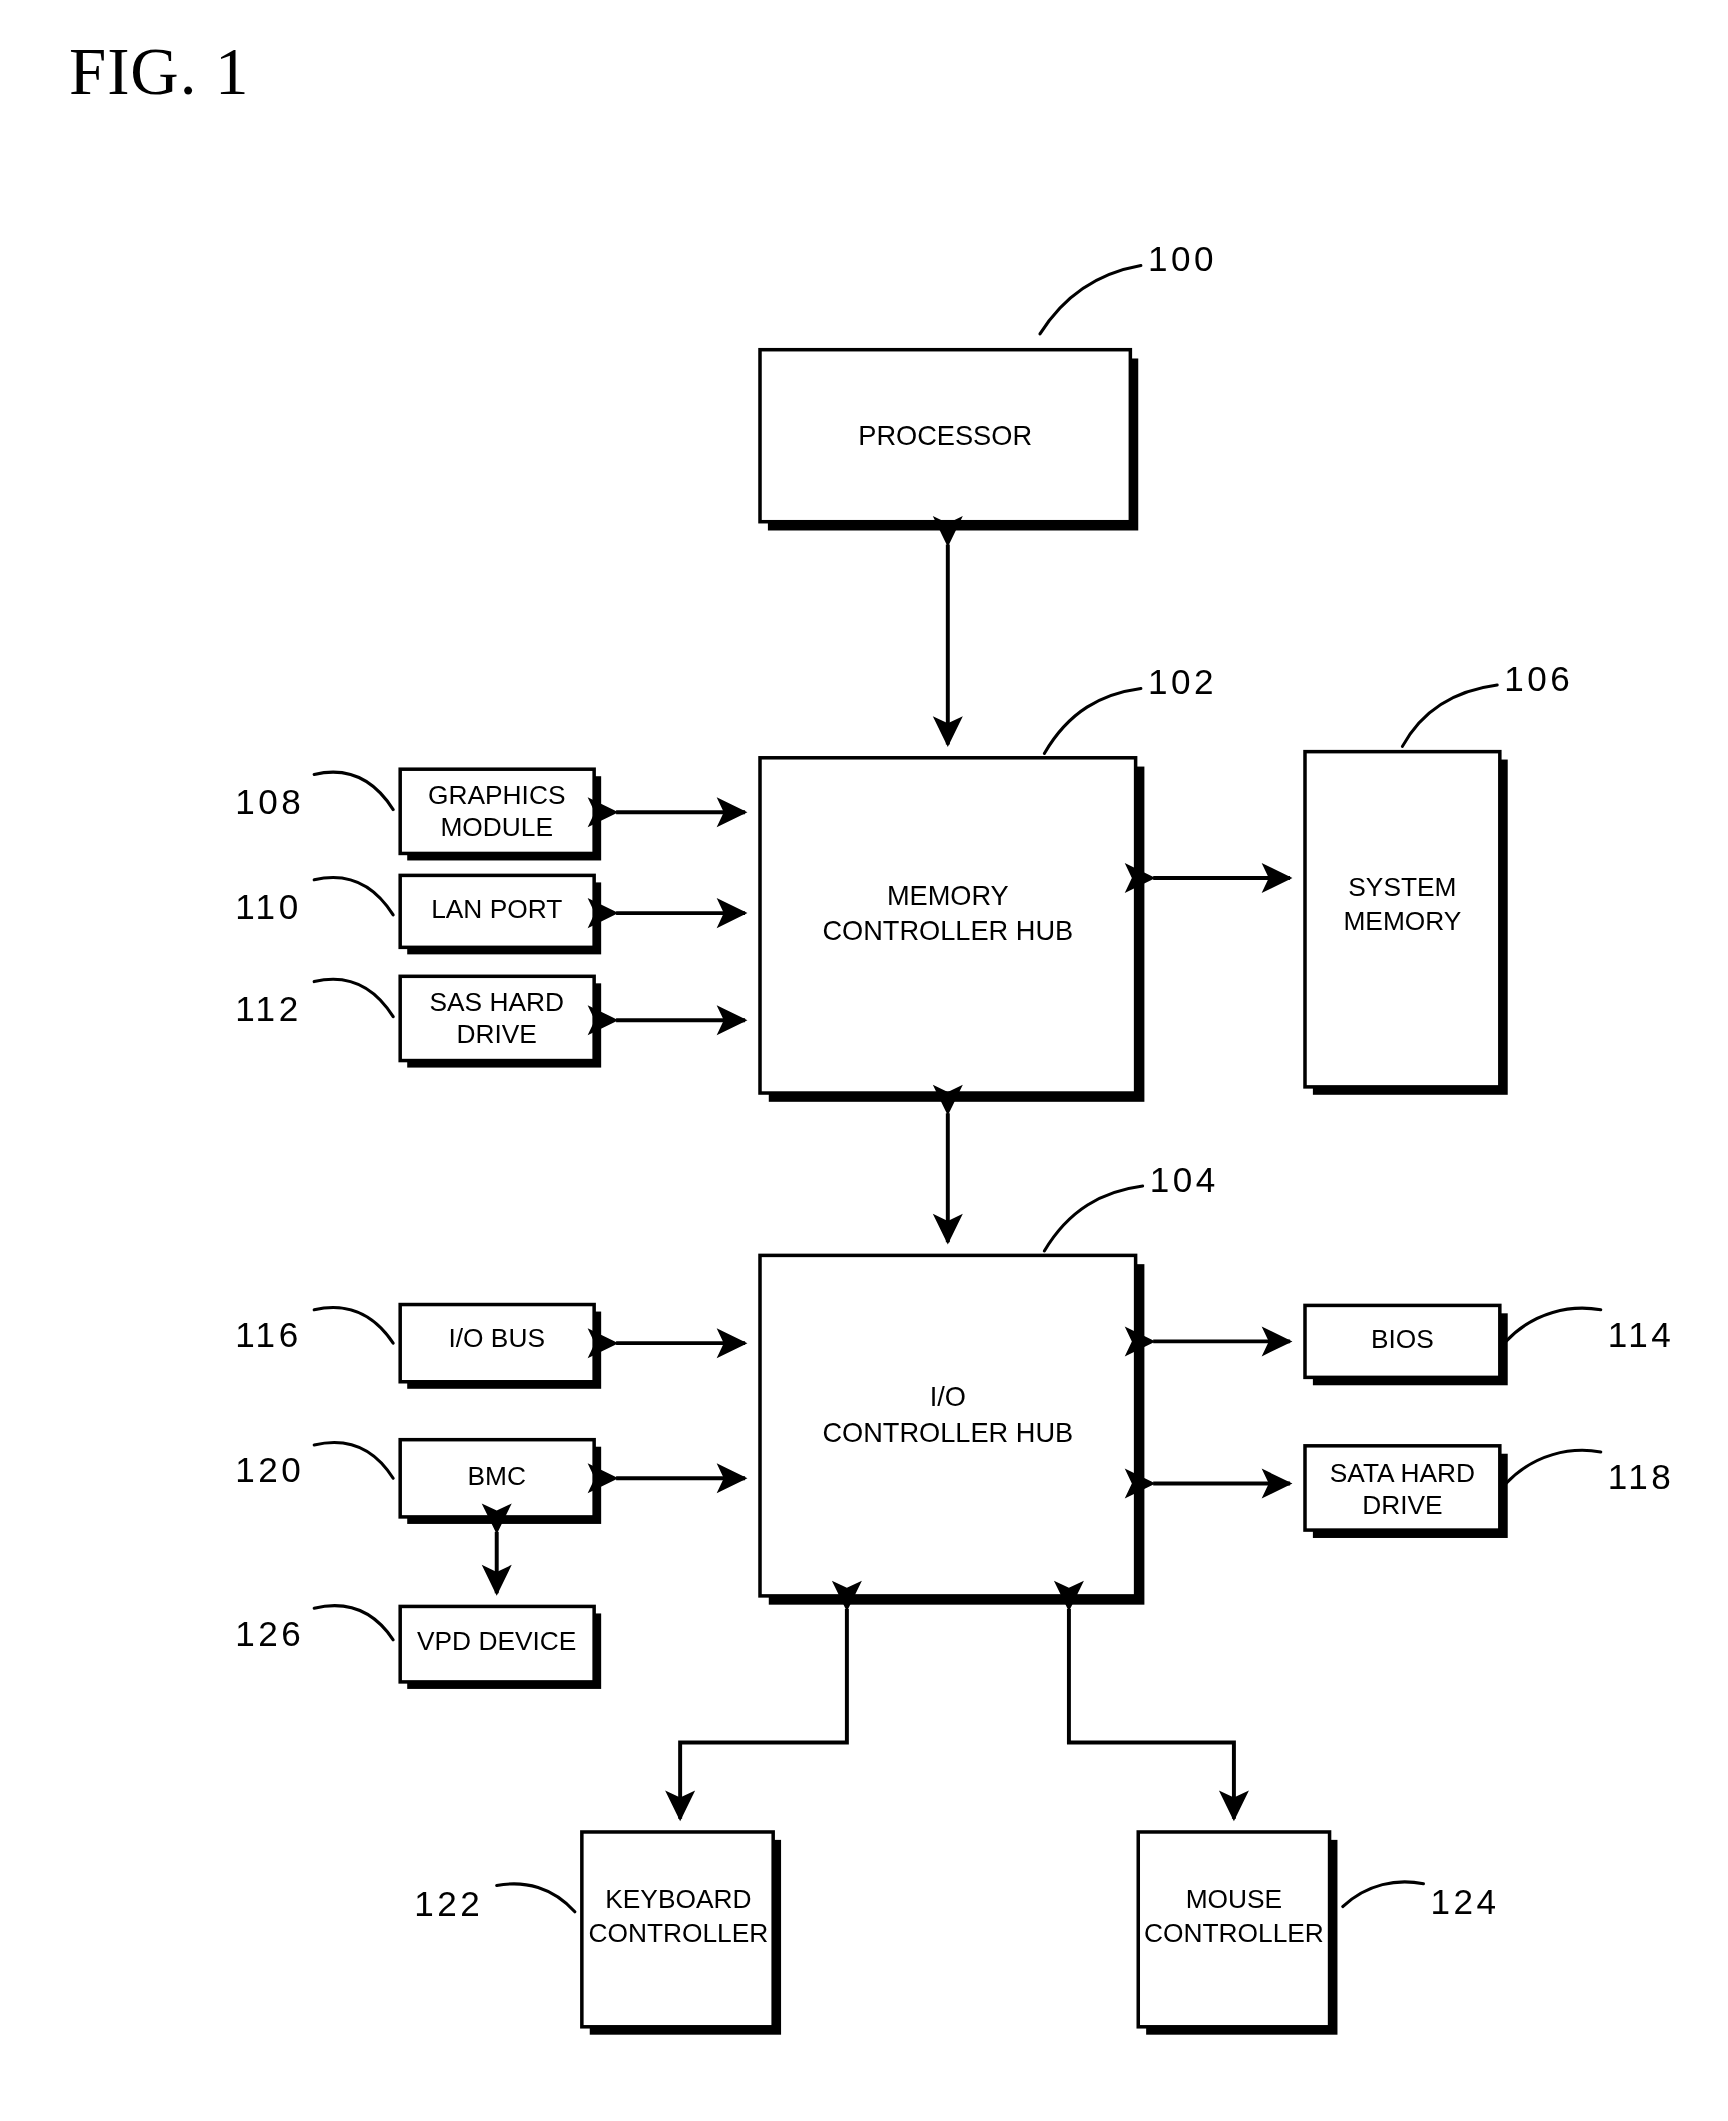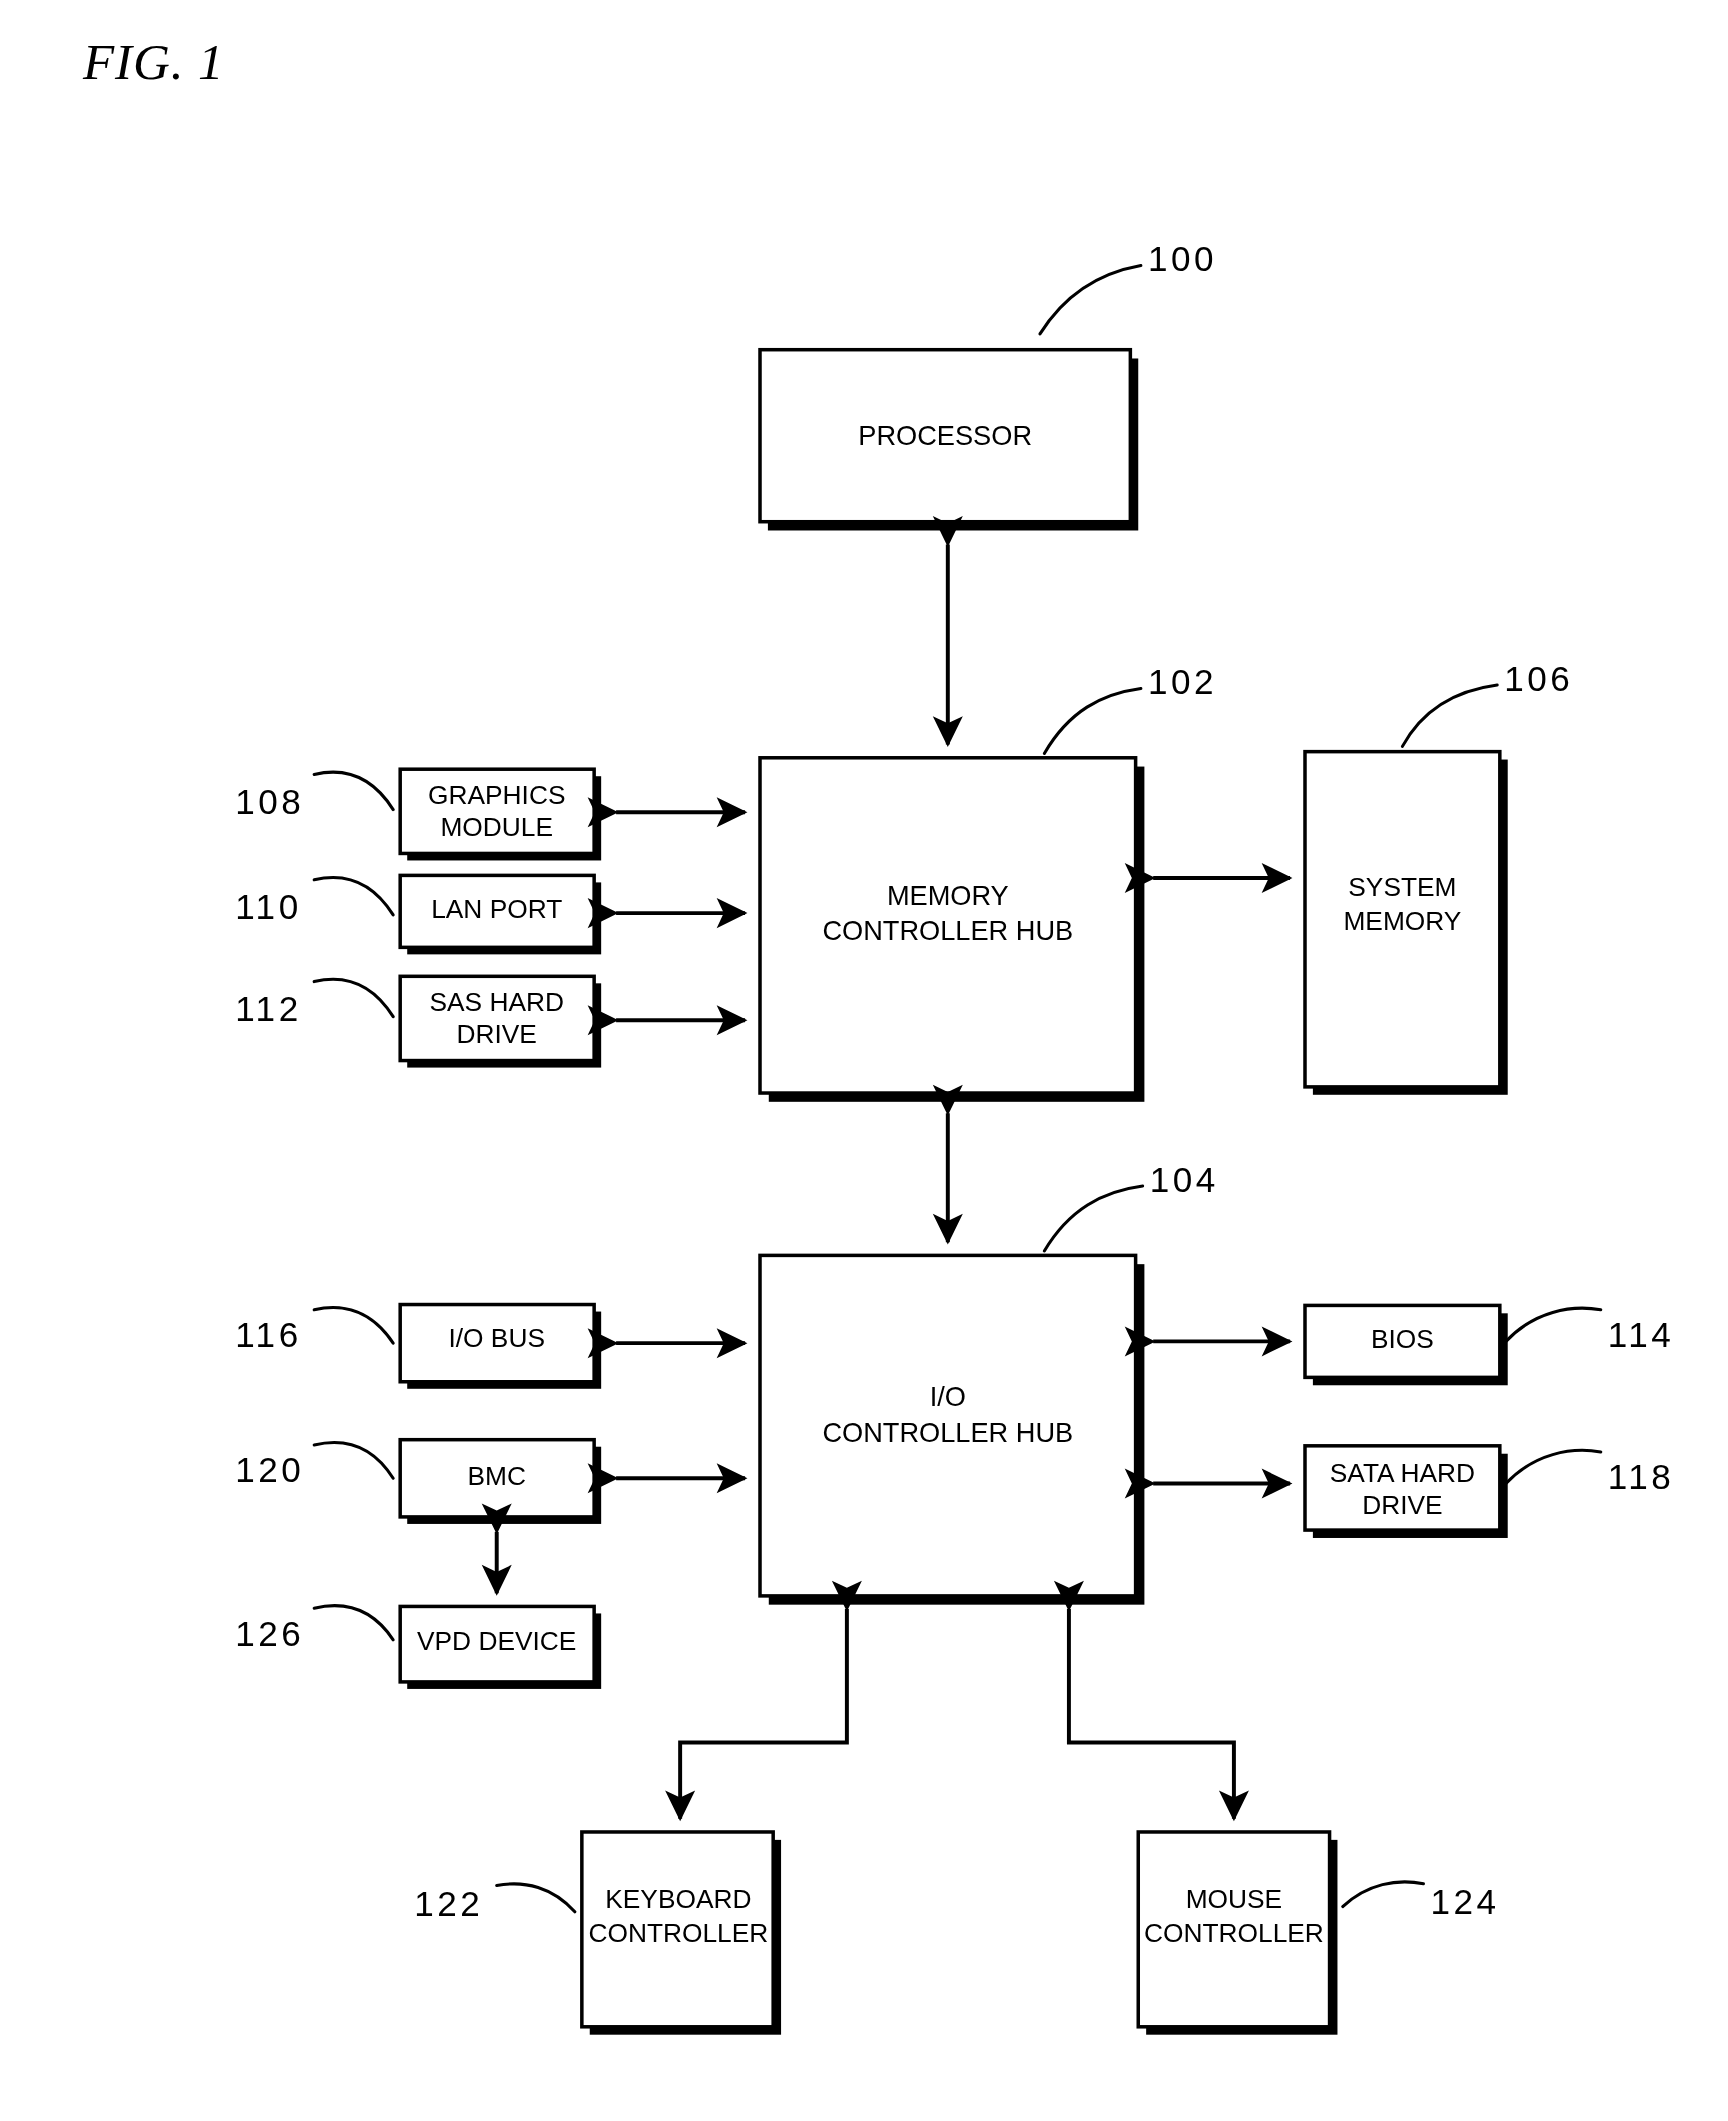--- a/index.html
+++ b/index.html
@@ -9,25 +9,24 @@
   }
   body {
     width: 1728px;
     height: 2122px;
     position: relative;
     font-family: "Liberation Sans", sans-serif;
     overflow: hidden;
   }
   #fig-title {
     position: absolute;
-    left: 83px;
+    left: 69px;
     top: 33px;
     font-family: "Liberation Serif", serif;
-    font-style: italic;
-    font-size: 51px;
+    font-size: 67px;
     color: #000;
     letter-spacing: 0.9px;
     white-space: nowrap;
   }
   #diagram {
     position: absolute;
     left: 0;
     top: 0;
     width: 1728px;
     height: 2122px;

